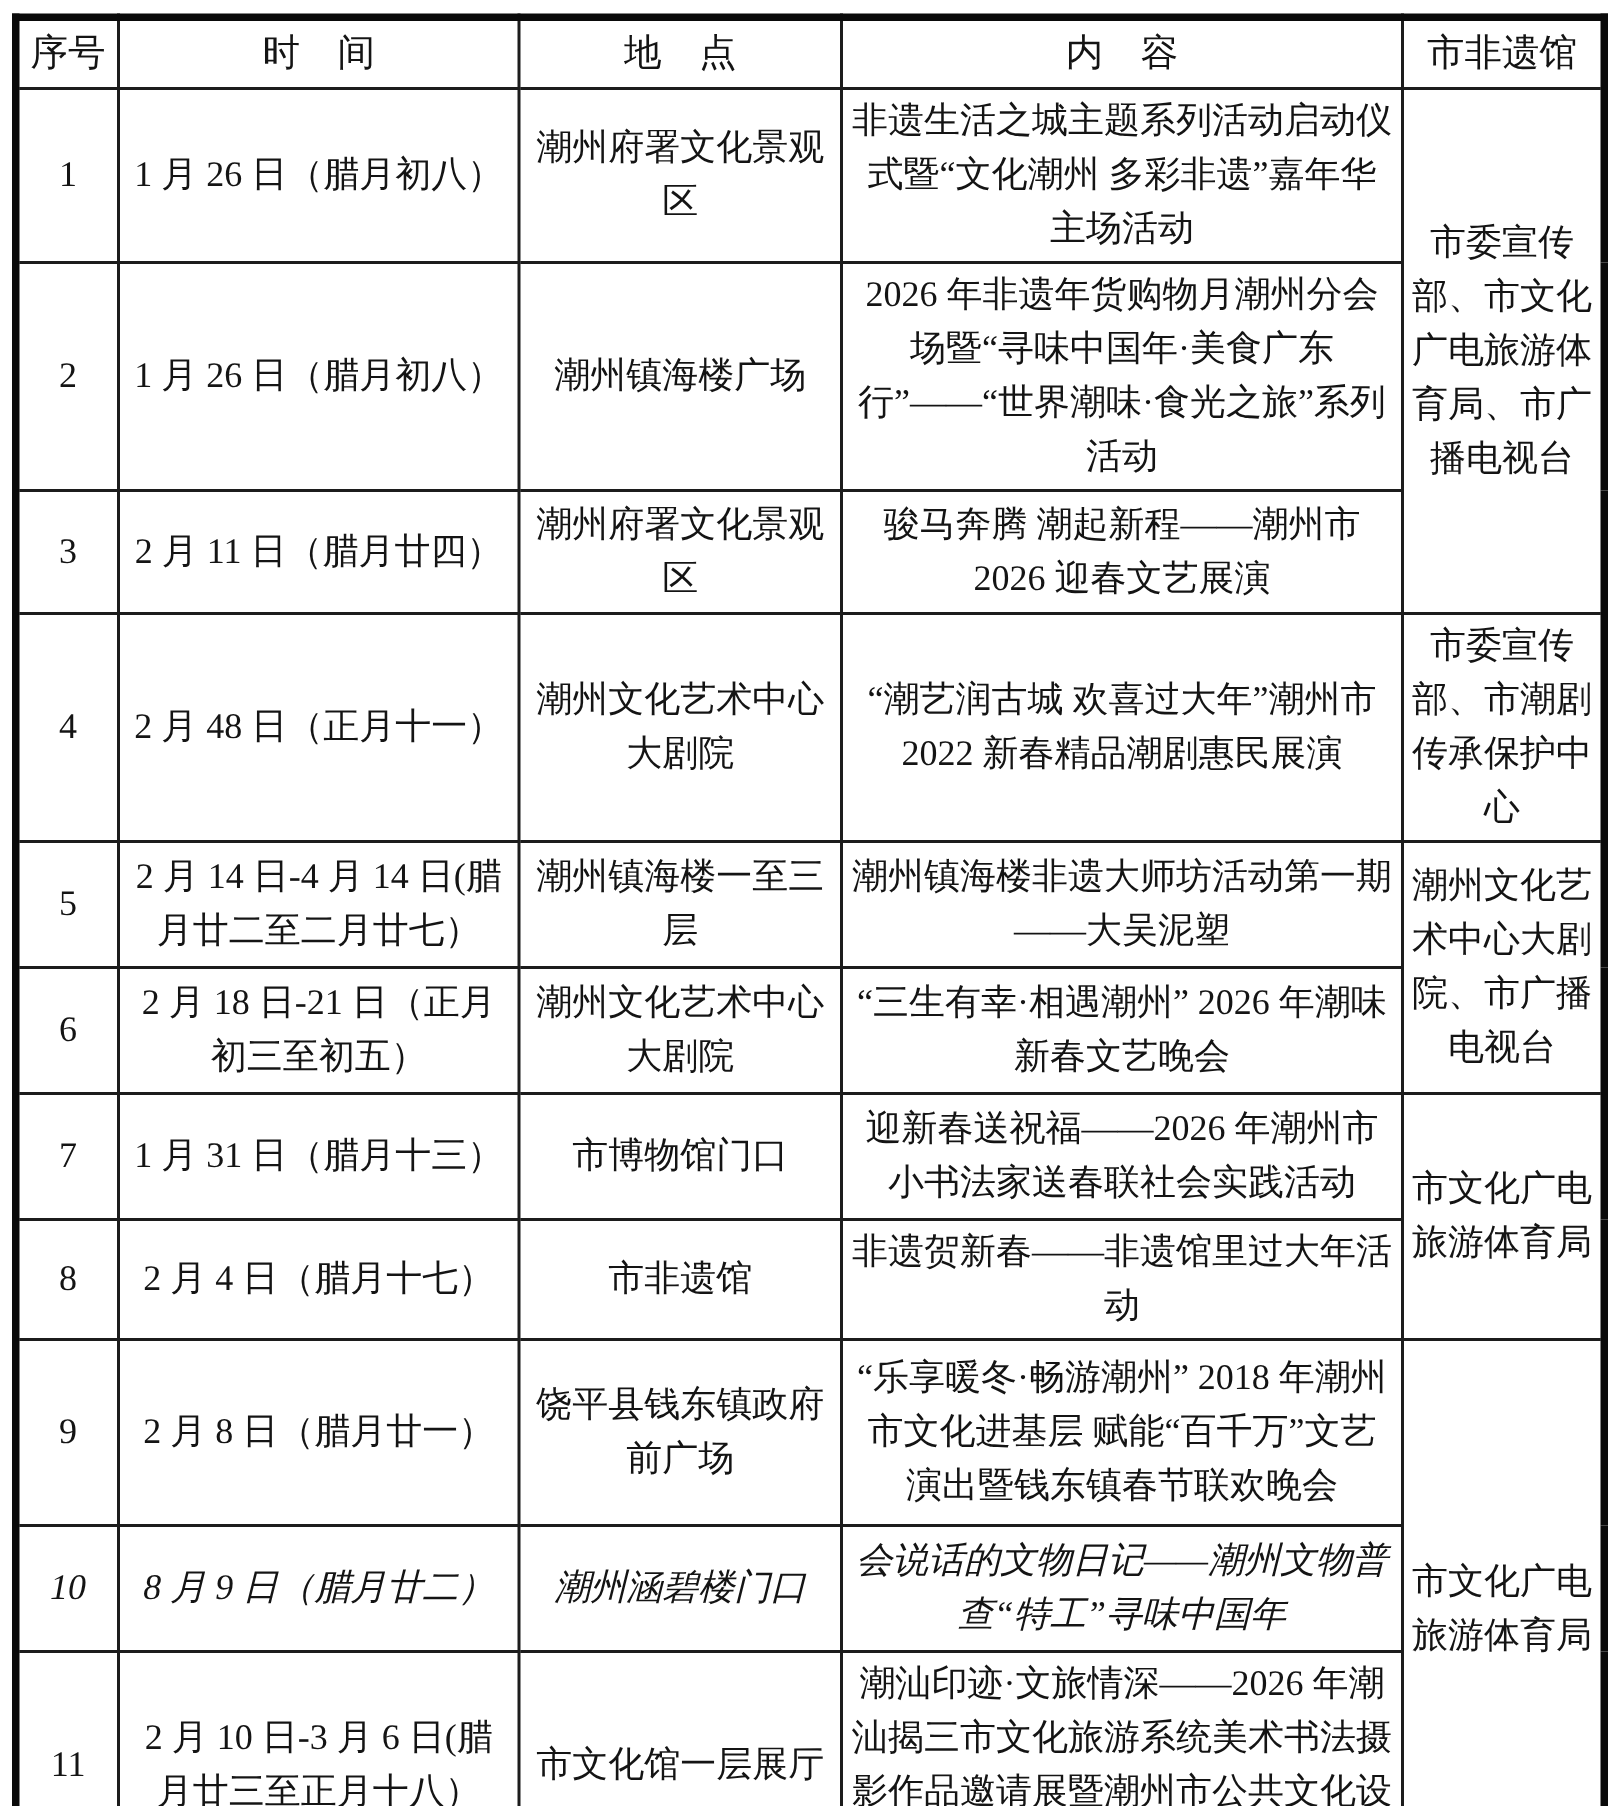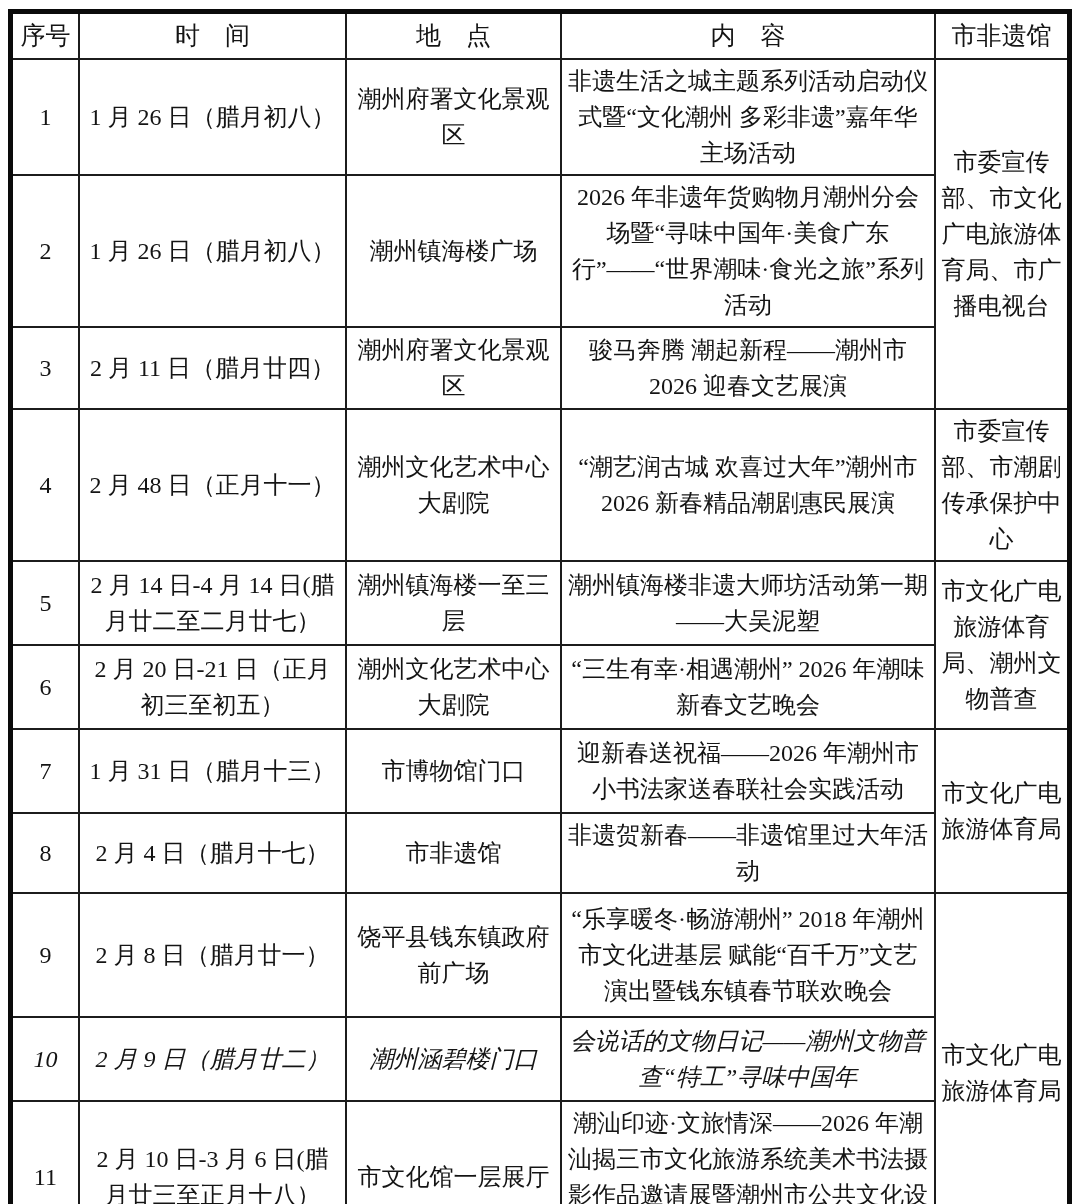--- a/index.html
+++ b/index.html
@@ -72,33 +72,33 @@
         <tr style="height: 82px;">
           <td class="num">3</td>
           <td>2 月 11 日（腊月廿四）</td>
           <td>潮州府署文化景观区</td>
           <td>骏马奔腾 潮起新程——潮州市 2026 迎春文艺展演</td>
         </tr>
         <tr style="height: 126px;">
           <td class="num">4</td>
           <td>2 月 48 日（正月十一）</td>
           <td>潮州文化艺术中心大剧院</td>
-          <td>“潮艺润古城 欢喜过大年”潮州市 2026 新春精品潮剧惠民展演</td>
+          <td>“潮艺润古城 欢喜过大年”潮州市 2022 新春精品潮剧惠民展演</td>
           <td rowspan="1">市委宣传部、市潮剧传承保护中心</td>
         </tr>
         <tr style="height: 84px;">
           <td class="num">5</td>
           <td>2 月 14 日-4 月 14 日(腊月廿二至二月廿七）</td>
           <td>潮州镇海楼一至三层</td>
           <td>潮州镇海楼非遗大师坊活动第一期——大吴泥塑</td>
-          <td rowspan="2">市文化广电旅游体育局、潮州文物普查</td>
+          <td rowspan="2">潮州文化艺术中心大剧院、市广播电视台</td>
         </tr>
         <tr style="height: 84px;">
           <td class="num">6</td>
-          <td>2 月 20 日-21 日（正月初三至初五）</td>
+          <td>2 月 18 日-21 日（正月初三至初五）</td>
           <td>潮州文化艺术中心大剧院</td>
           <td>“三生有幸·相遇潮州” 2026 年潮味新春文艺晚会</td>
         </tr>
         <tr style="height: 84px;">
           <td class="num">7</td>
           <td>1 月 31 日（腊月十三）</td>
           <td>市博物馆门口</td>
           <td>迎新春送祝福——2026 年潮州市小书法家送春联社会实践活动</td>
           <td rowspan="2">市文化广电旅游体育局</td>
         </tr>
@@ -110,21 +110,21 @@
         </tr>
         <tr style="height: 124px;">
           <td class="num">9</td>
           <td>2 月 8 日（腊月廿一）</td>
           <td>饶平县钱东镇政府前广场</td>
           <td>“乐享暖冬·畅游潮州” 2018 年潮州市文化进基层 赋能“百千万”文艺演出暨钱东镇春节联欢晚会</td>
           <td rowspan="3">市文化广电旅游体育局</td>
         </tr>
         <tr style="height: 84px; font-style: italic;">
           <td class="num">10</td>
-          <td>2 月 9 日（腊月廿二）</td>
+          <td>8 月 9 日（腊月廿二）</td>
           <td>潮州涵碧楼门口</td>
           <td>会说话的文物日记——潮州文物普查“特工”寻味中国年</td>
         </tr>
         <tr style="height: 148px;">
           <td class="num">11</td>
           <td>2 月 10 日-3 月 6 日(腊月廿三至正月十八）</td>
           <td>市文化馆一层展厅</td>
           <td>潮汕印迹·文旅情深——2026 年潮汕揭三市文化旅游系统美术书法摄影作品邀请展暨潮州市公共文化设施联盟迎春活动</td>
         </tr>
       </tbody>

